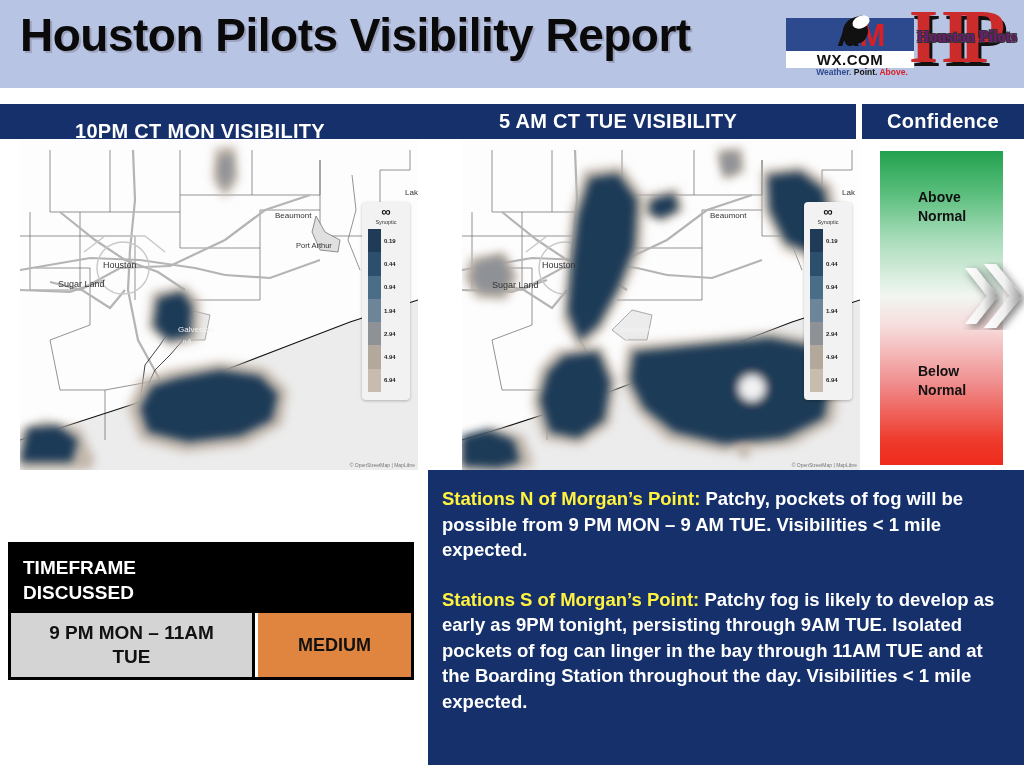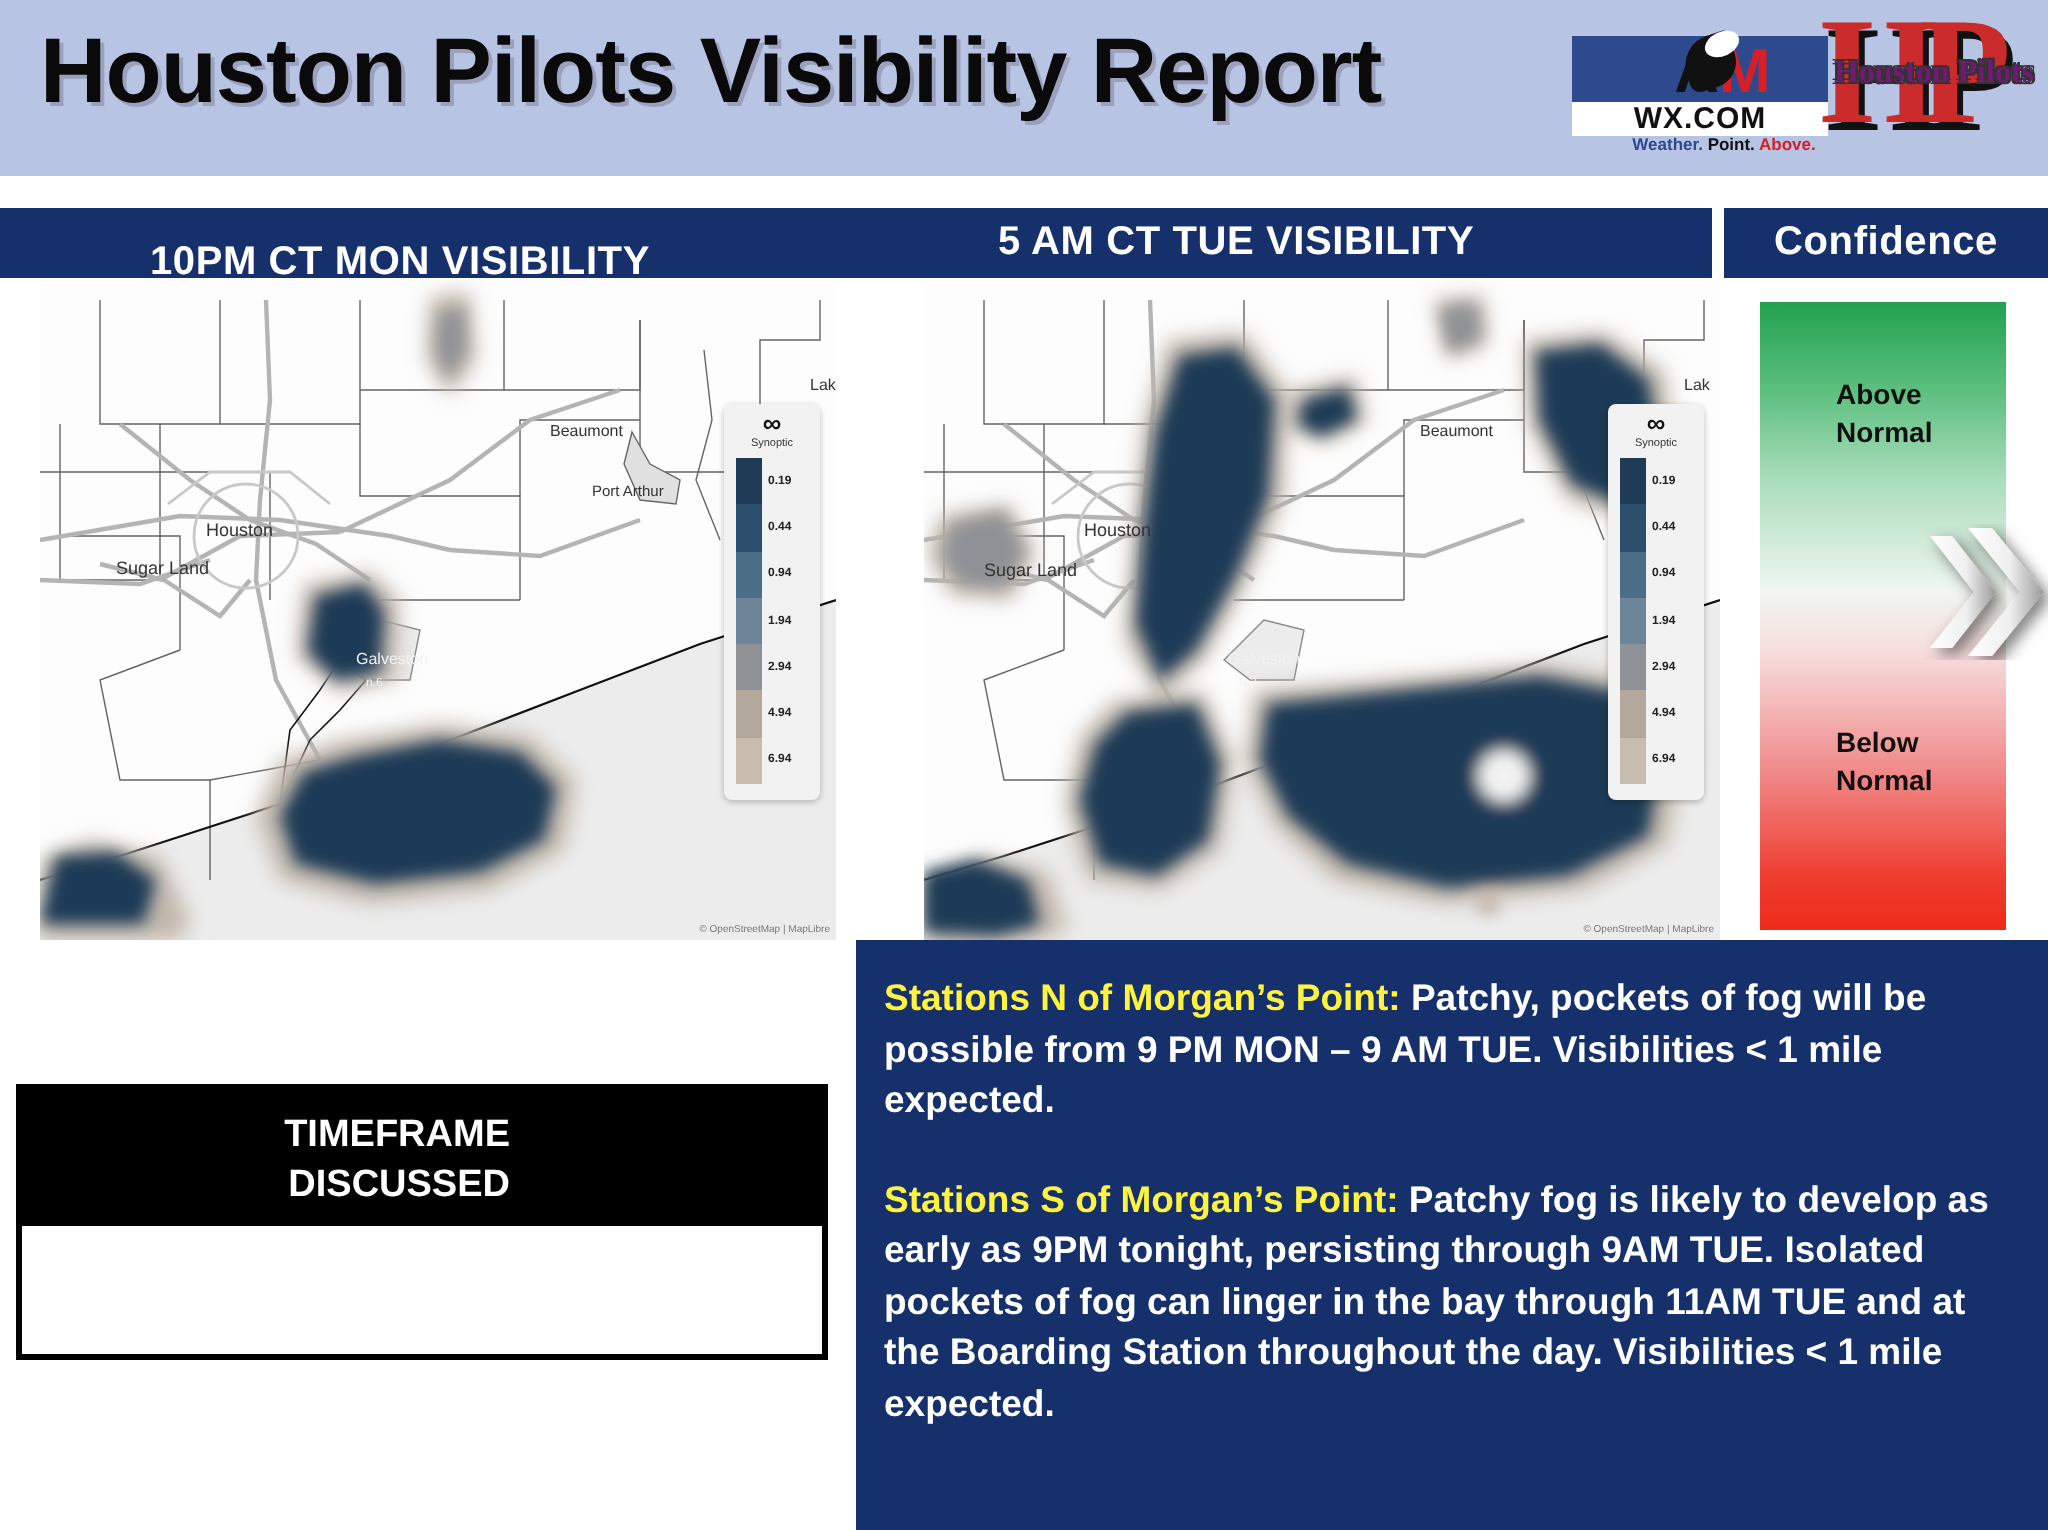--- a/index.html
+++ b/index.html
@@ -152,21 +152,21 @@
   .tbl{
     position:absolute; left:8px; top:542px; width:406px; height:138px;
     border:3px solid #000;
   }
   .tbl-hdr{
     position:absolute; left:0; top:0; width:100%; height:68px;
     background:#000000;
   }
   .th{
     position:absolute; color:#ffffff; font-weight:bold; font-size:19px;
-    text-align:right; line-height:25px; top:10px;
+    text-align:left; line-height:25px; top:10px;
   }
   .th-1{ left:12px; width:232px; }
   .th-2{ left:248px; width:152px; }
   .tbl-row{ position:absolute; left:0; top:68px; width:100%; height:64px; }
   .td{
     position:absolute; top:0; height:64px;
     display:flex; align-items:center; justify-content:center; text-align:center;
     font-weight:bold; color:#111; line-height:24px;
   }
   .td-1{
@@ -454,20 +454,29 @@
   </svg>
 </div>
 
 <div class="tbl">
   <div class="tbl-hdr">
     <div class="th th-1">
       <div>TIMEFRAME</div>
       <div>DISCUSSED</div>
     </div>
   </div>
+  <div class="tbl-row">
+    <div class="td td-1">
+      <div>
+        <div>9 PM MON – 11AM</div>
+        <div>TUE</div>
+      </div>
+    </div>
+    <div class="td td-2">MEDIUM</div>
+  </div>
 </div>
 
 <div class="disc">
   <p>
     <span class="hl">Stations N of Morgan’s Point:</span><span> Patchy, pockets of fog will be possible from 9 PM MON – 9 AM TUE. Visibilities &lt; 1 mile expected.</span>
   </p>
   <p>
     <span class="hl">Stations S of Morgan’s Point:</span><span> Patchy fog is likely to develop as early as 9PM tonight, persisting through 9AM TUE. Isolated pockets of fog can linger in the bay through 11AM TUE and at the Boarding Station throughout the day. Visibilities &lt; 1 mile expected.</span>
   </p>
 </div>

